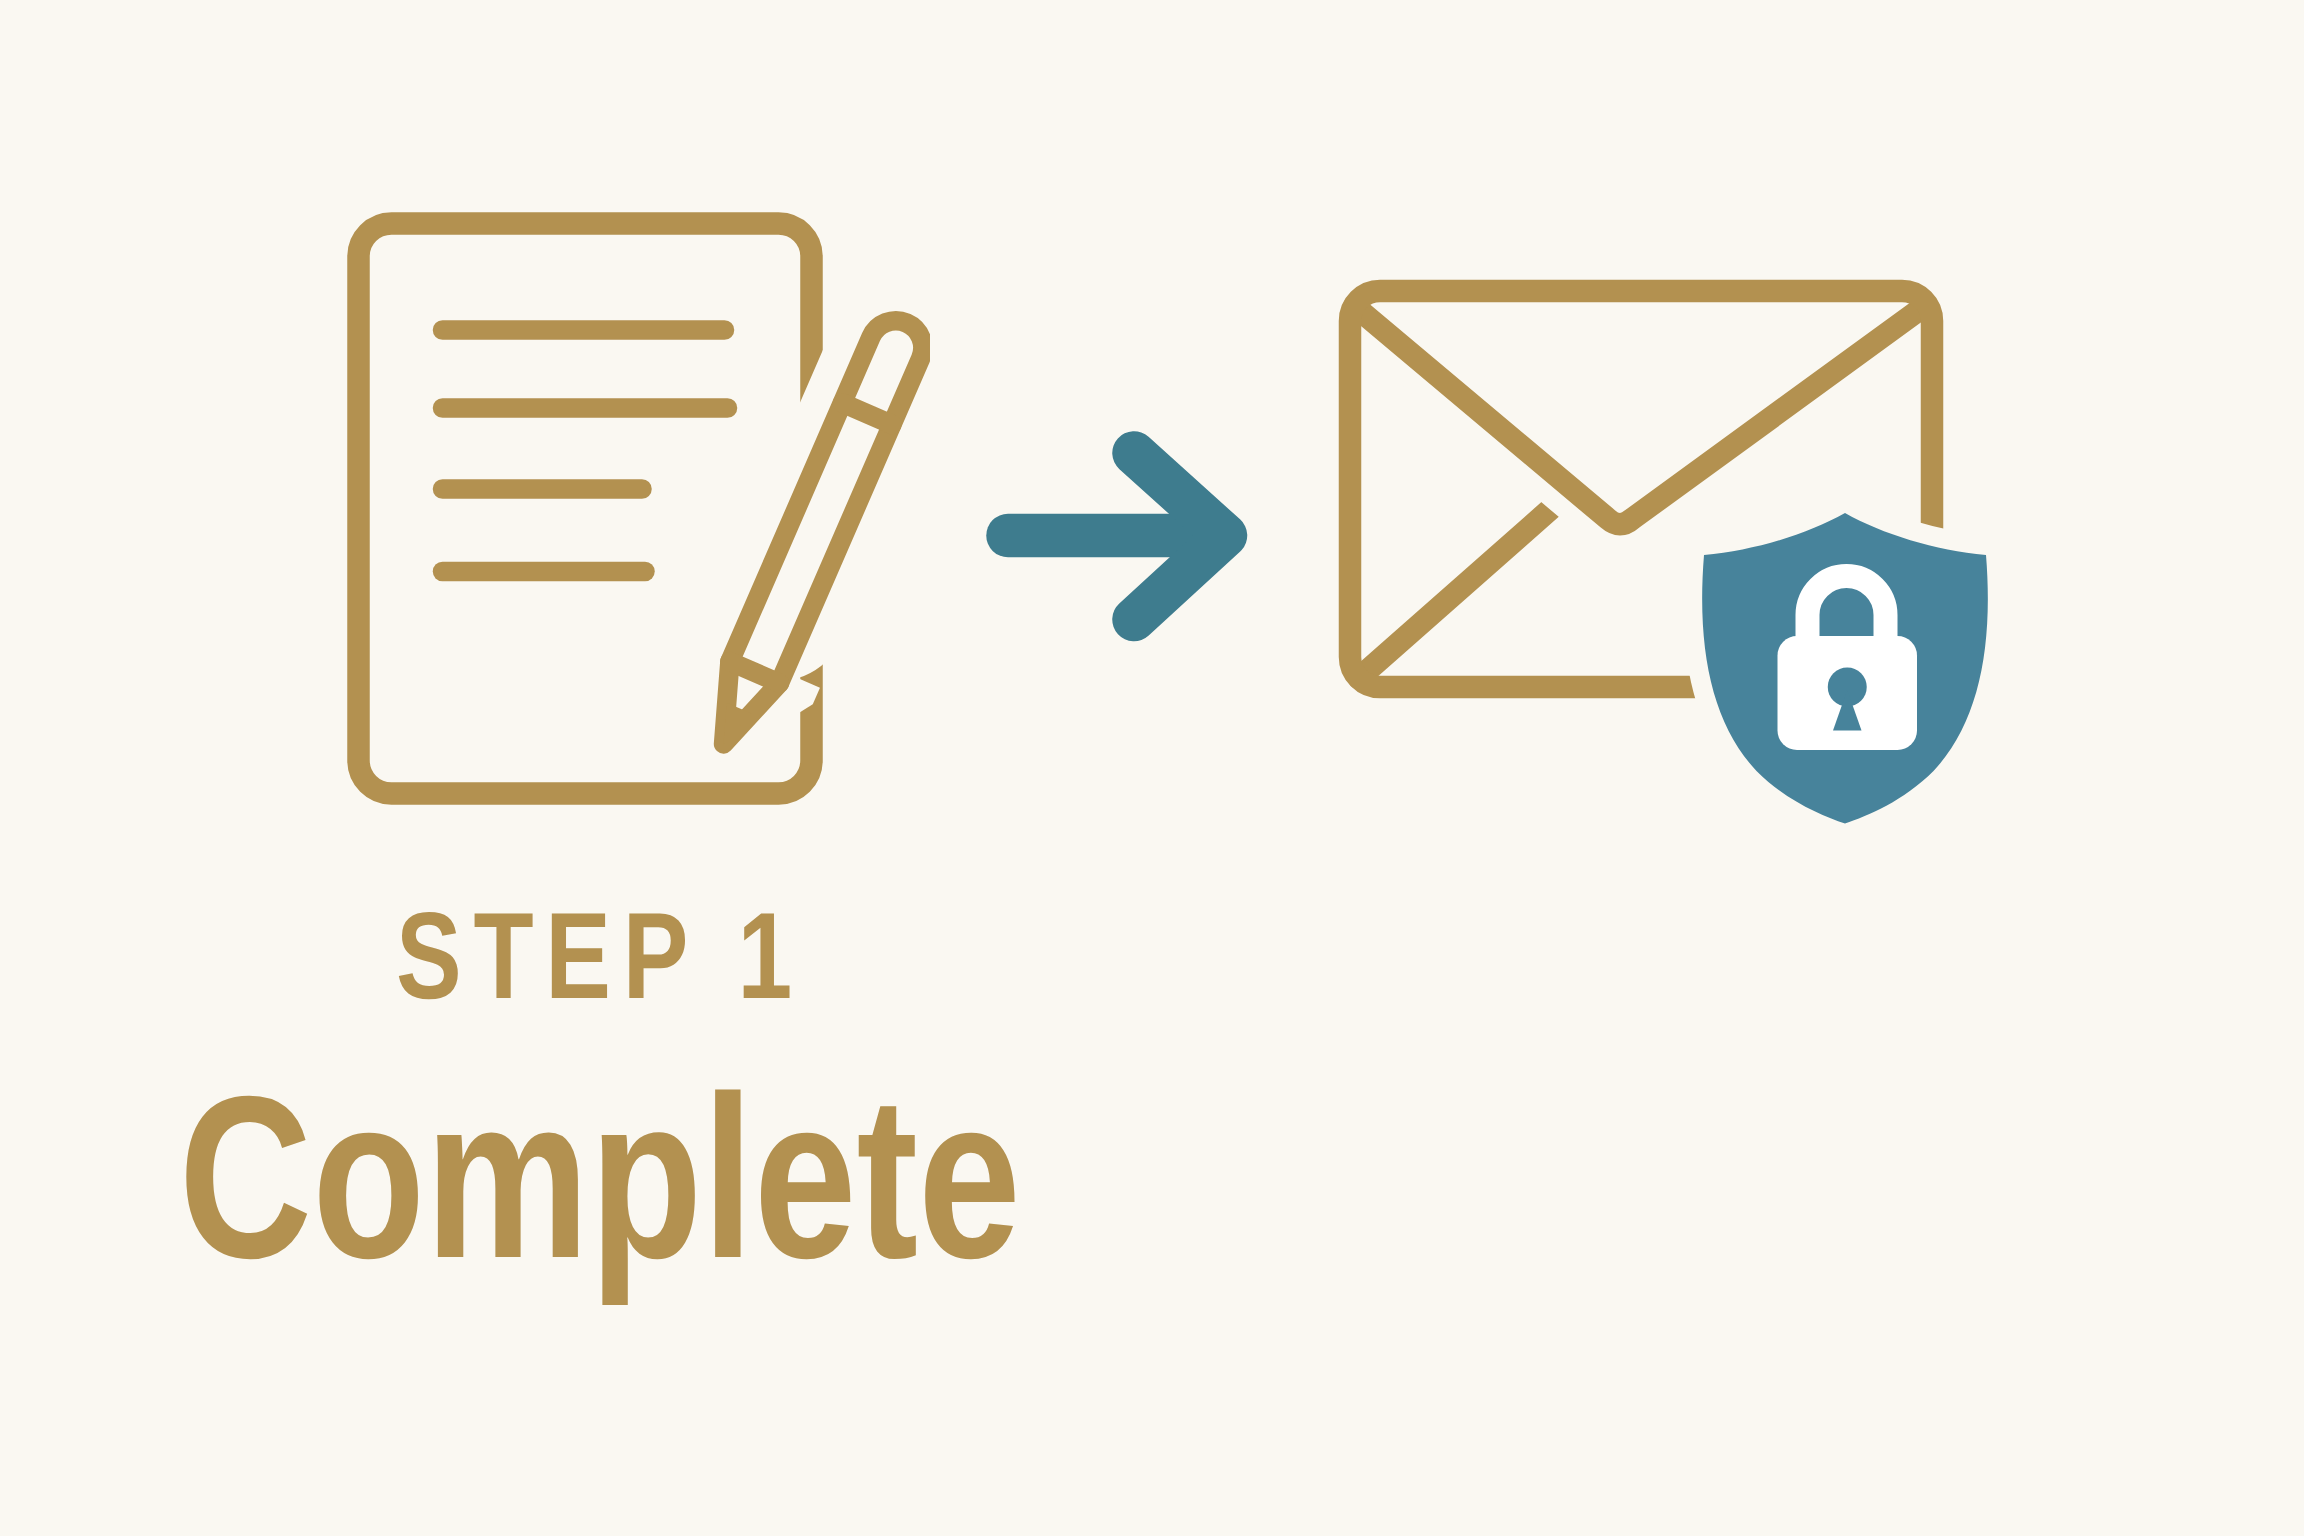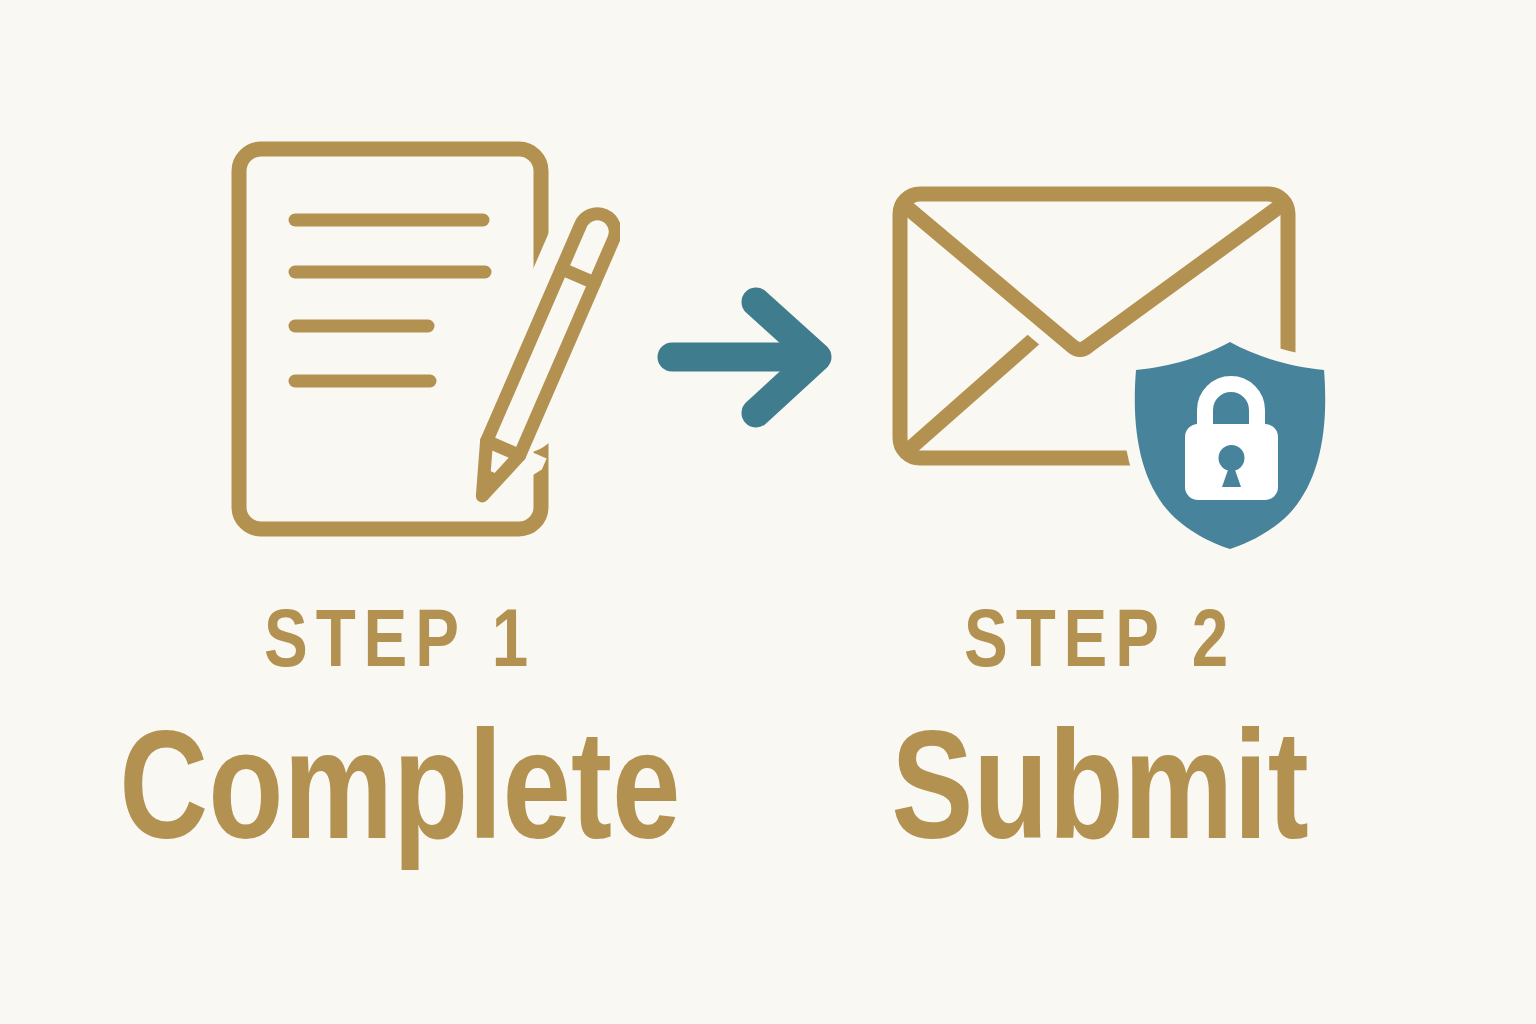--- a/index.html
+++ b/index.html
@@ -109,18 +109,14 @@
       <circle cx="361.5" cy="288" r="13" fill="#47839B"></circle>
       <path d="M 361.5,290 L 352,317 L 371,317 Z" fill="#47839B"></path>
     </g>
   </svg>
 
   <div class="step-text" id="step1-text">
     <div class="step-label">STEP 1</div>
     <div class="step-title">Complete</div>
   </div>
 
-  <div class="step-text" id="step2-text">
-    <div class="step-label">STEP 2</div>
-    <div class="step-title">Submit</div>
-  </div>
 
 </div>
 
 </body></html>

